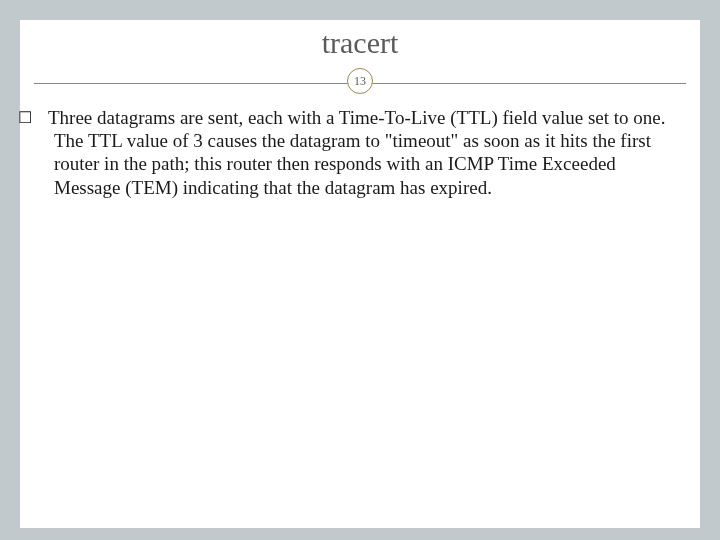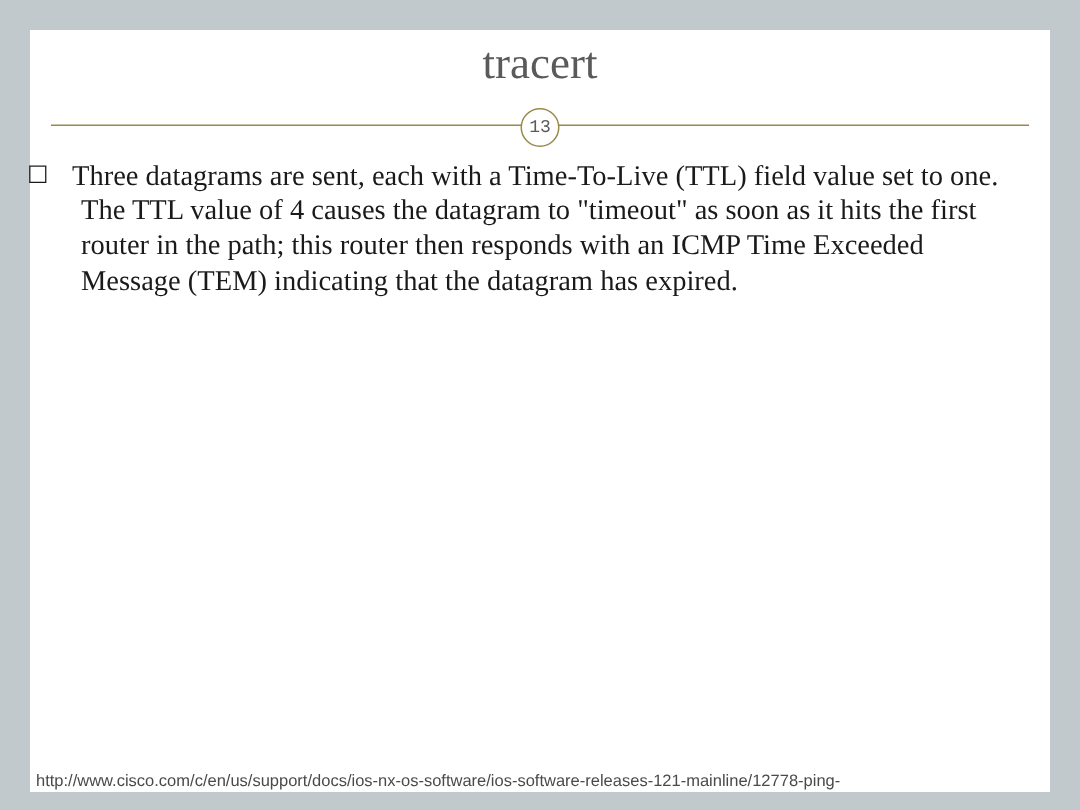--- a/index.html
+++ b/index.html
@@ -27,23 +27,22 @@
     font-size: 30px;
     font-weight: normal;
     color: #5a5a5a;
     padding-top: 6px;
     padding-bottom: 8px;
   }
   .divider {
     position: relative;
     height: 30px;
     display: flex;
-    align-items: flex-end;
+    align-items: flex-start;
     justify-content: center;
-    font-family: Liberation Mono, monospace;
   }
   .divider::before {
     content: "";
     position: absolute;
     left: 14px;
     right: 14px;
     top: 50%;
     height: 0;
     border-top: 1px solid #9a8a4a;
   }
@@ -95,19 +94,18 @@
 <div class="slide">
   <div class="inner">
 
     <div class="title">tracert</div>
 
     <div class="divider">
       <div class="page-badge">13</div>
     </div>
 
     <div class="content">
-      <p class="bullet"><span class="box">☐</span><span>Three datagrams are sent, each with a Time-To-Live (TTL) field value set to one. The TTL value of 4 causes the datagram to "timeout" as soon as it hits the first router in the path; this router then responds with an ICMP Time Exceeded Message (TEM) indicating that the datagram has expired.</span></p>
+      <p class="bullet"><span class="box">☐</span><span>Three datagrams are sent, each with a Time-To-Live (TTL) field value set to one. The TTL value of 3 causes the datagram to "timeout" as soon as it hits the first router in the path; this router then responds with an ICMP Time Exceeded Message (TEM) indicating that the datagram has expired.</span></p>
     </div>
 
-    <div class="footer">http://www.cisco.com/c/en/us/support/docs/ios-nx-os-software/ios-software-releases-121-mainline/12778-ping-</div>
 
   </div>
 </div>
 
 </body></html>

